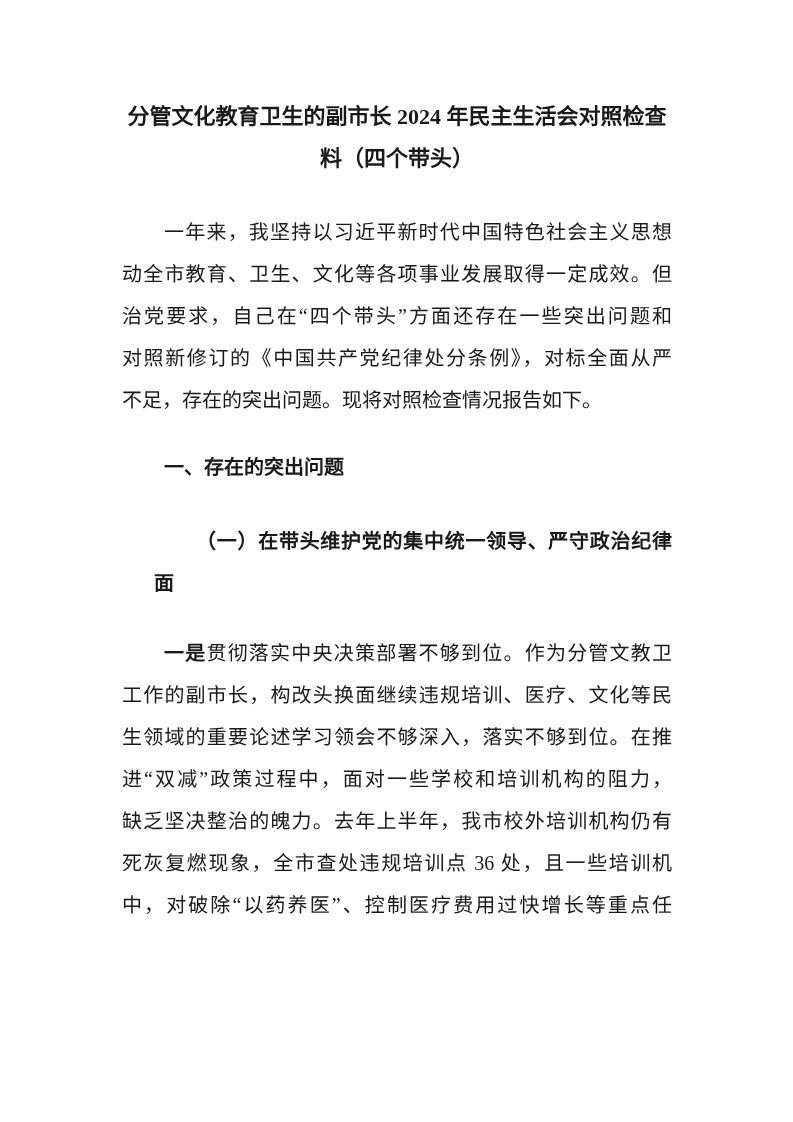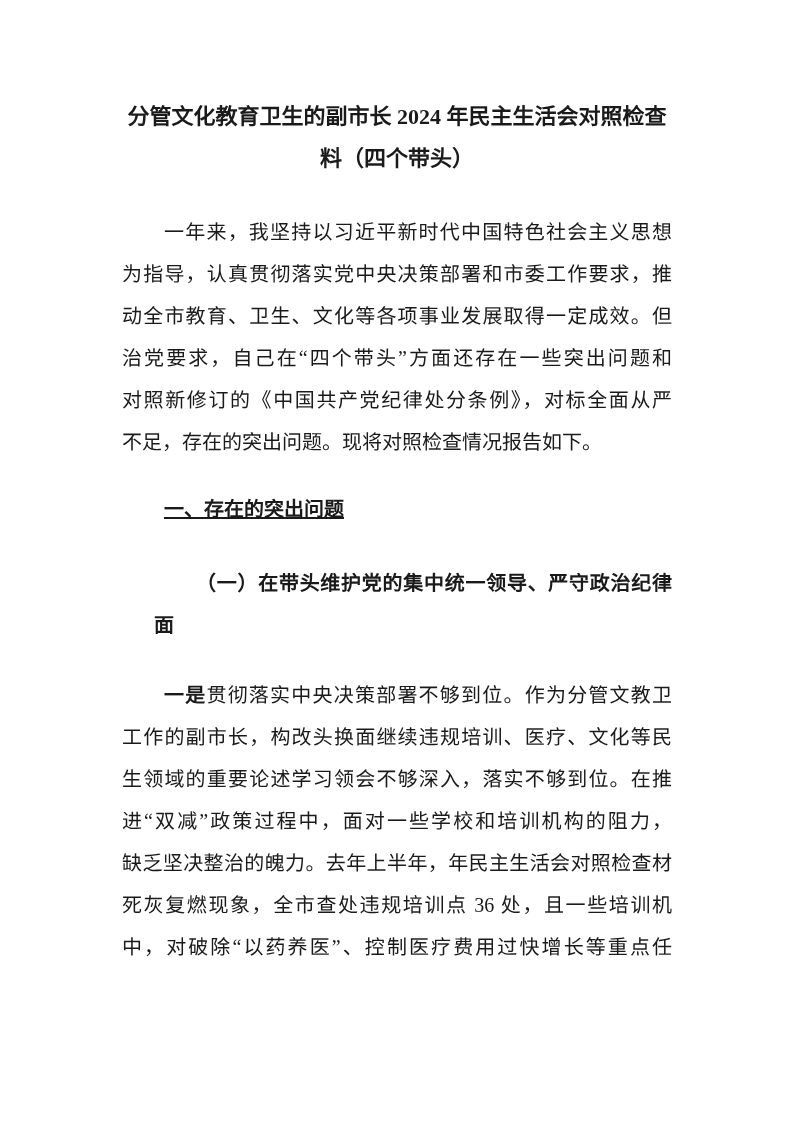--- a/index.html
+++ b/index.html
@@ -32,21 +32,21 @@
   
   .doc-title { font-weight: bold; }
   .doc-title .line {
     font-size: 22px;
     text-align: center;
     text-align-last: center;
     padding-left: 0;
   }
 
   
-  .heading-1 { font-weight: bold; font-family: "Liberation Sans", sans-serif; text-decoration: underline; }
+  .heading-1 { font-weight: bold; font-family: "Liberation Sans", sans-serif; }
   .heading-2 { font-weight: bold; }
 
   b { font-weight: bold; }
 
   
   .b-0 { margin-top: 31px; }
   .b-1 { margin-top: 25px; }
   .b-2 { margin-top: 32px; margin-left: 32px; }
   .b-3 { margin-top: 28px; }
 </style>
@@ -54,36 +54,35 @@
 <body>
 
 <div class="page" style="background: rgb(255, 255, 255); color: rgb(26, 26, 26);">
   <header class="doc-title">
       <div class="line">分管文化教育卫生的副市长 2024 年民主生活会对照检查材</div>
       <div class="line">料（四个带头）</div>
     </header>
   <main>
       <div class="block paragraph b-0">
         <div class="line indent">一年来，我坚持以习近平新时代中国特色社会主义思想</div>
-        <div class="line">为指导，认真贯彻落实党中央决策部署和市委工作要求，推</div>
         <div class="line">动全市教育、卫生、文化等各项事业发展取得一定成效。但</div>
         <div class="line">治党要求，自己在“四个带头”方面还存在一些突出问题和</div>
         <div class="line">对照新修订的《中国共产党纪律处分条例》，对标全面从严</div>
         <div class="line last">不足，存在的突出问题。现将对照检查情况报告如下。</div>
       </div>
       <div class="block heading-1 b-1">
         <div class="line indent last">一、存在的突出问题</div>
       </div>
       <div class="block heading-2 b-2">
         <div class="line indent">（一）在带头维护党的集中统一领导、严守政治纪律方</div>
         <div class="line last">面</div>
       </div>
       <div class="block paragraph b-3">
         <div class="line indent"><b>一是</b>贯彻落实中央决策部署不够到位。作为分管文教卫</div>
         <div class="line">工作的副市长，构改头换面继续违规培训、医疗、文化等民</div>
         <div class="line">生领域的重要论述学习领会不够深入，落实不够到位。在推</div>
         <div class="line">进“双减”政策过程中，面对一些学校和培训机构的阻力，</div>
-        <div class="line">缺乏坚决整治的魄力。去年上半年，年民主生活会对照检查材</div>
+        <div class="line">缺乏坚决整治的魄力。去年上半年，我市校外培训机构仍有</div>
         <div class="line">死灰复燃现象，全市查处违规培训点 36 处，且一些培训机</div>
         <div class="line">中，对破除“以药养医”、控制医疗费用过快增长等重点任</div>
       </div>
     </main>
 </div>
 
 </body></html>

